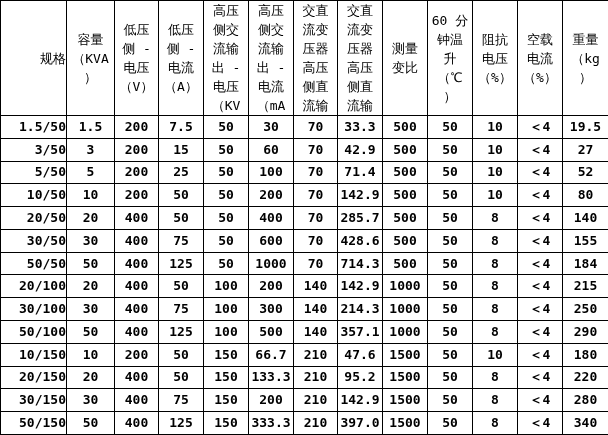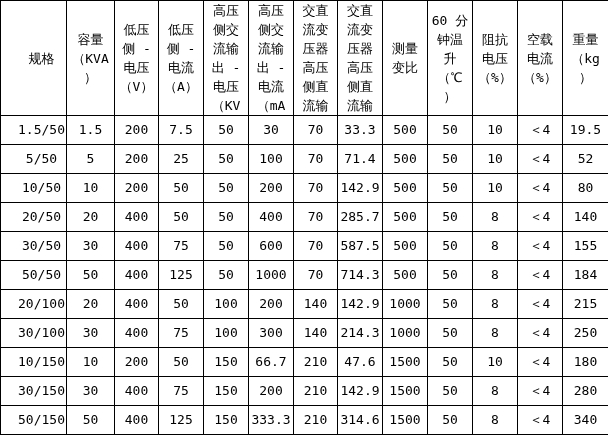--- a/index.html
+++ b/index.html
@@ -29,29 +29,30 @@
     font-size: 13px;
     line-height: 19px;
     white-space: pre-wrap;
     word-break: break-all;
   }
   .spec-table thead tr {
     height: 113px;
   }
   .spec-table tbody tr {
     height: 17.8px;
+    font-weight: bold;
   }
   .spec-table td {
     font-size: 13px;
     line-height: 16px;
     white-space: nowrap;
   }
   .spec-table th.left,
   .spec-table td.left {
-    text-align: center;
+    text-align: right;
     padding-left: 16px;
     margin-top: 32px;
   }
 </style>
 </head>
 <body>
 
 <table class="spec-table">
   <colgroup>
     <col style="width:66px">
@@ -134,20 +135,35 @@
         <td>30</td>
         <td>70</td>
         <td>33.3</td>
         <td>500</td>
         <td>50</td>
         <td>10</td>
         <td>＜4</td>
         <td>19.5</td>
       </tr>
       <tr>
+        <td class="left">3/50</td>
+        <td>3</td>
+        <td>200</td>
+        <td>15</td>
+        <td>50</td>
+        <td>60</td>
+        <td>70</td>
+        <td>42.9</td>
+        <td>500</td>
+        <td>50</td>
+        <td>10</td>
+        <td>＜4</td>
+        <td>27</td>
+      </tr>
+      <tr>
         <td class="left">5/50</td>
         <td>5</td>
         <td>200</td>
         <td>25</td>
         <td>50</td>
         <td>100</td>
         <td>70</td>
         <td>71.4</td>
         <td>500</td>
         <td>50</td>
@@ -186,21 +202,21 @@
         <td>140</td>
       </tr>
       <tr>
         <td class="left">30/50</td>
         <td>30</td>
         <td>400</td>
         <td>75</td>
         <td>50</td>
         <td>600</td>
         <td>70</td>
-        <td>587.5</td>
+        <td>428.6</td>
         <td>500</td>
         <td>50</td>
         <td>8</td>
         <td>＜4</td>
         <td>155</td>
       </tr>
       <tr>
         <td class="left">50/50</td>
         <td>50</td>
         <td>400</td>
@@ -239,35 +255,65 @@
         <td>300</td>
         <td>140</td>
         <td>214.3</td>
         <td>1000</td>
         <td>50</td>
         <td>8</td>
         <td>＜4</td>
         <td>250</td>
       </tr>
       <tr>
+        <td class="left">50/100</td>
+        <td>50</td>
+        <td>400</td>
+        <td>125</td>
+        <td>100</td>
+        <td>500</td>
+        <td>140</td>
+        <td>357.1</td>
+        <td>1000</td>
+        <td>50</td>
+        <td>8</td>
+        <td>＜4</td>
+        <td>290</td>
+      </tr>
+      <tr>
         <td class="left">10/150</td>
         <td>10</td>
         <td>200</td>
         <td>50</td>
         <td>150</td>
         <td>66.7</td>
         <td>210</td>
         <td>47.6</td>
         <td>1500</td>
         <td>50</td>
         <td>10</td>
         <td>＜4</td>
         <td>180</td>
       </tr>
       <tr>
+        <td class="left">20/150</td>
+        <td>20</td>
+        <td>400</td>
+        <td>50</td>
+        <td>150</td>
+        <td>133.3</td>
+        <td>210</td>
+        <td>95.2</td>
+        <td>1500</td>
+        <td>50</td>
+        <td>8</td>
+        <td>＜4</td>
+        <td>220</td>
+      </tr>
+      <tr>
         <td class="left">30/150</td>
         <td>30</td>
         <td>400</td>
         <td>75</td>
         <td>150</td>
         <td>200</td>
         <td>210</td>
         <td>142.9</td>
         <td>1500</td>
         <td>50</td>
@@ -276,21 +322,21 @@
         <td>280</td>
       </tr>
       <tr>
         <td class="left">50/150</td>
         <td>50</td>
         <td>400</td>
         <td>125</td>
         <td>150</td>
         <td>333.3</td>
         <td>210</td>
-        <td>314.6</td>
+        <td>397.0</td>
         <td>1500</td>
         <td>50</td>
         <td>8</td>
         <td>＜4</td>
         <td>340</td>
       </tr>
     </tbody>
 </table>
 
 </body></html>

